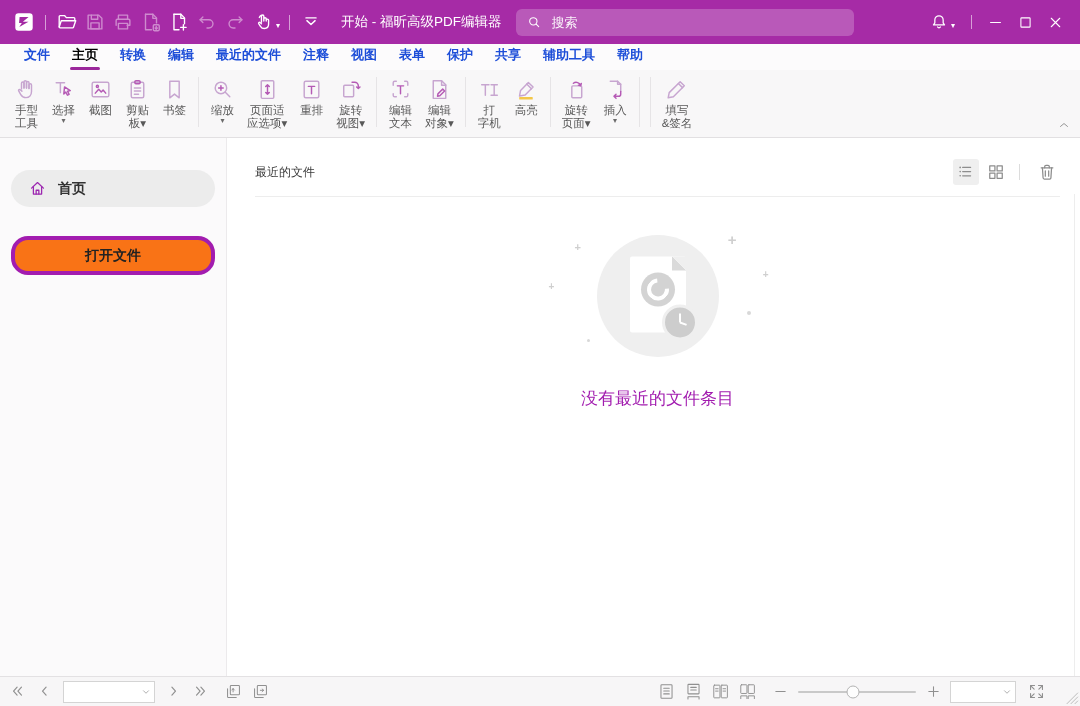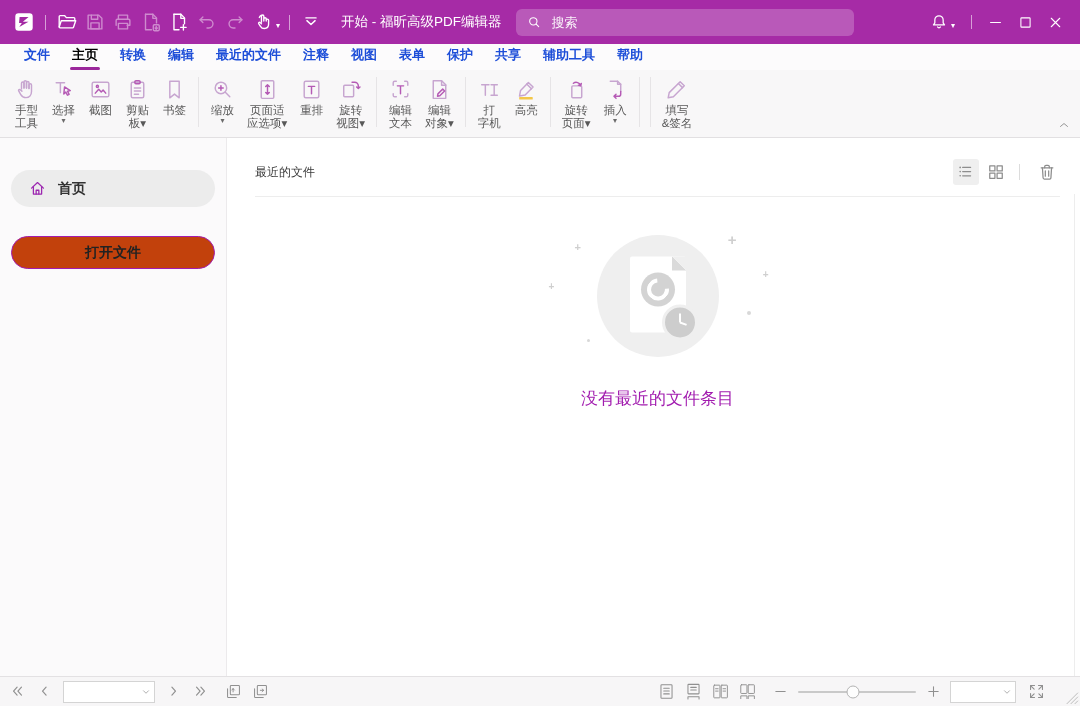--- a/index.html
+++ b/index.html
@@ -47,21 +47,21 @@
   .ribbon-collapse{position:absolute;right:9px;bottom:5px;width:14px;height:14px;color:#8d8d8d;}
 
   
   .bodyrow{display:flex;height:538px;}
   .sidebar{width:227px;box-sizing:border-box;background:#fbfafb;border-right:1px solid #eceaec;
            padding:32px 11px 0;flex:none;}
   .home-pill{height:37px;background:#ececec;border-radius:19px;display:flex;align-items:center;
              padding:0 17px;cursor:default;}
   .home-pill .h-icon{width:19px;height:19px;color:#9c27b0;flex:none;}
   .home-pill .h-label{font-size:14px;font-weight:700;color:#333;margin-left:11px;text-align:center;}
-  .open-btn{margin-top:29px;height:31px;border:1px solid #a21caf;border-radius:17px;background:#c2410c;
+  .open-btn{margin-top:29px;height:31px;border:4px solid #a21caf;border-radius:17px;background:#f97316;
             display:flex;align-items:center;justify-content:center;font-size:14px;font-weight:700;color:#222;}
 
   .main{flex:1;background:#fff;position:relative;padding:0 20px 0 28px;}
   .main::after{content:'';position:absolute;top:56px;right:5px;bottom:0;width:1px;background:#ededed;}
   .main-header{display:flex;align-items:center;padding:21px 0 11px;border-bottom:1px solid #ededed;}
   .main-title{font-size:12px;font-weight:400;color:#3a3a3a;}
   .hdr-actions{margin-left:auto;display:flex;align-items:center;color:#8d8d8d;}
   .hdr-btn{width:26px;height:26px;padding:3px;box-sizing:border-box;margin-left:4px;border-radius:3px;}
   .hdr-btn.active{background:#efefef;}
   .hdr-divider{width:1px;height:16px;background:#dcdcdc;margin:0 10px;}

